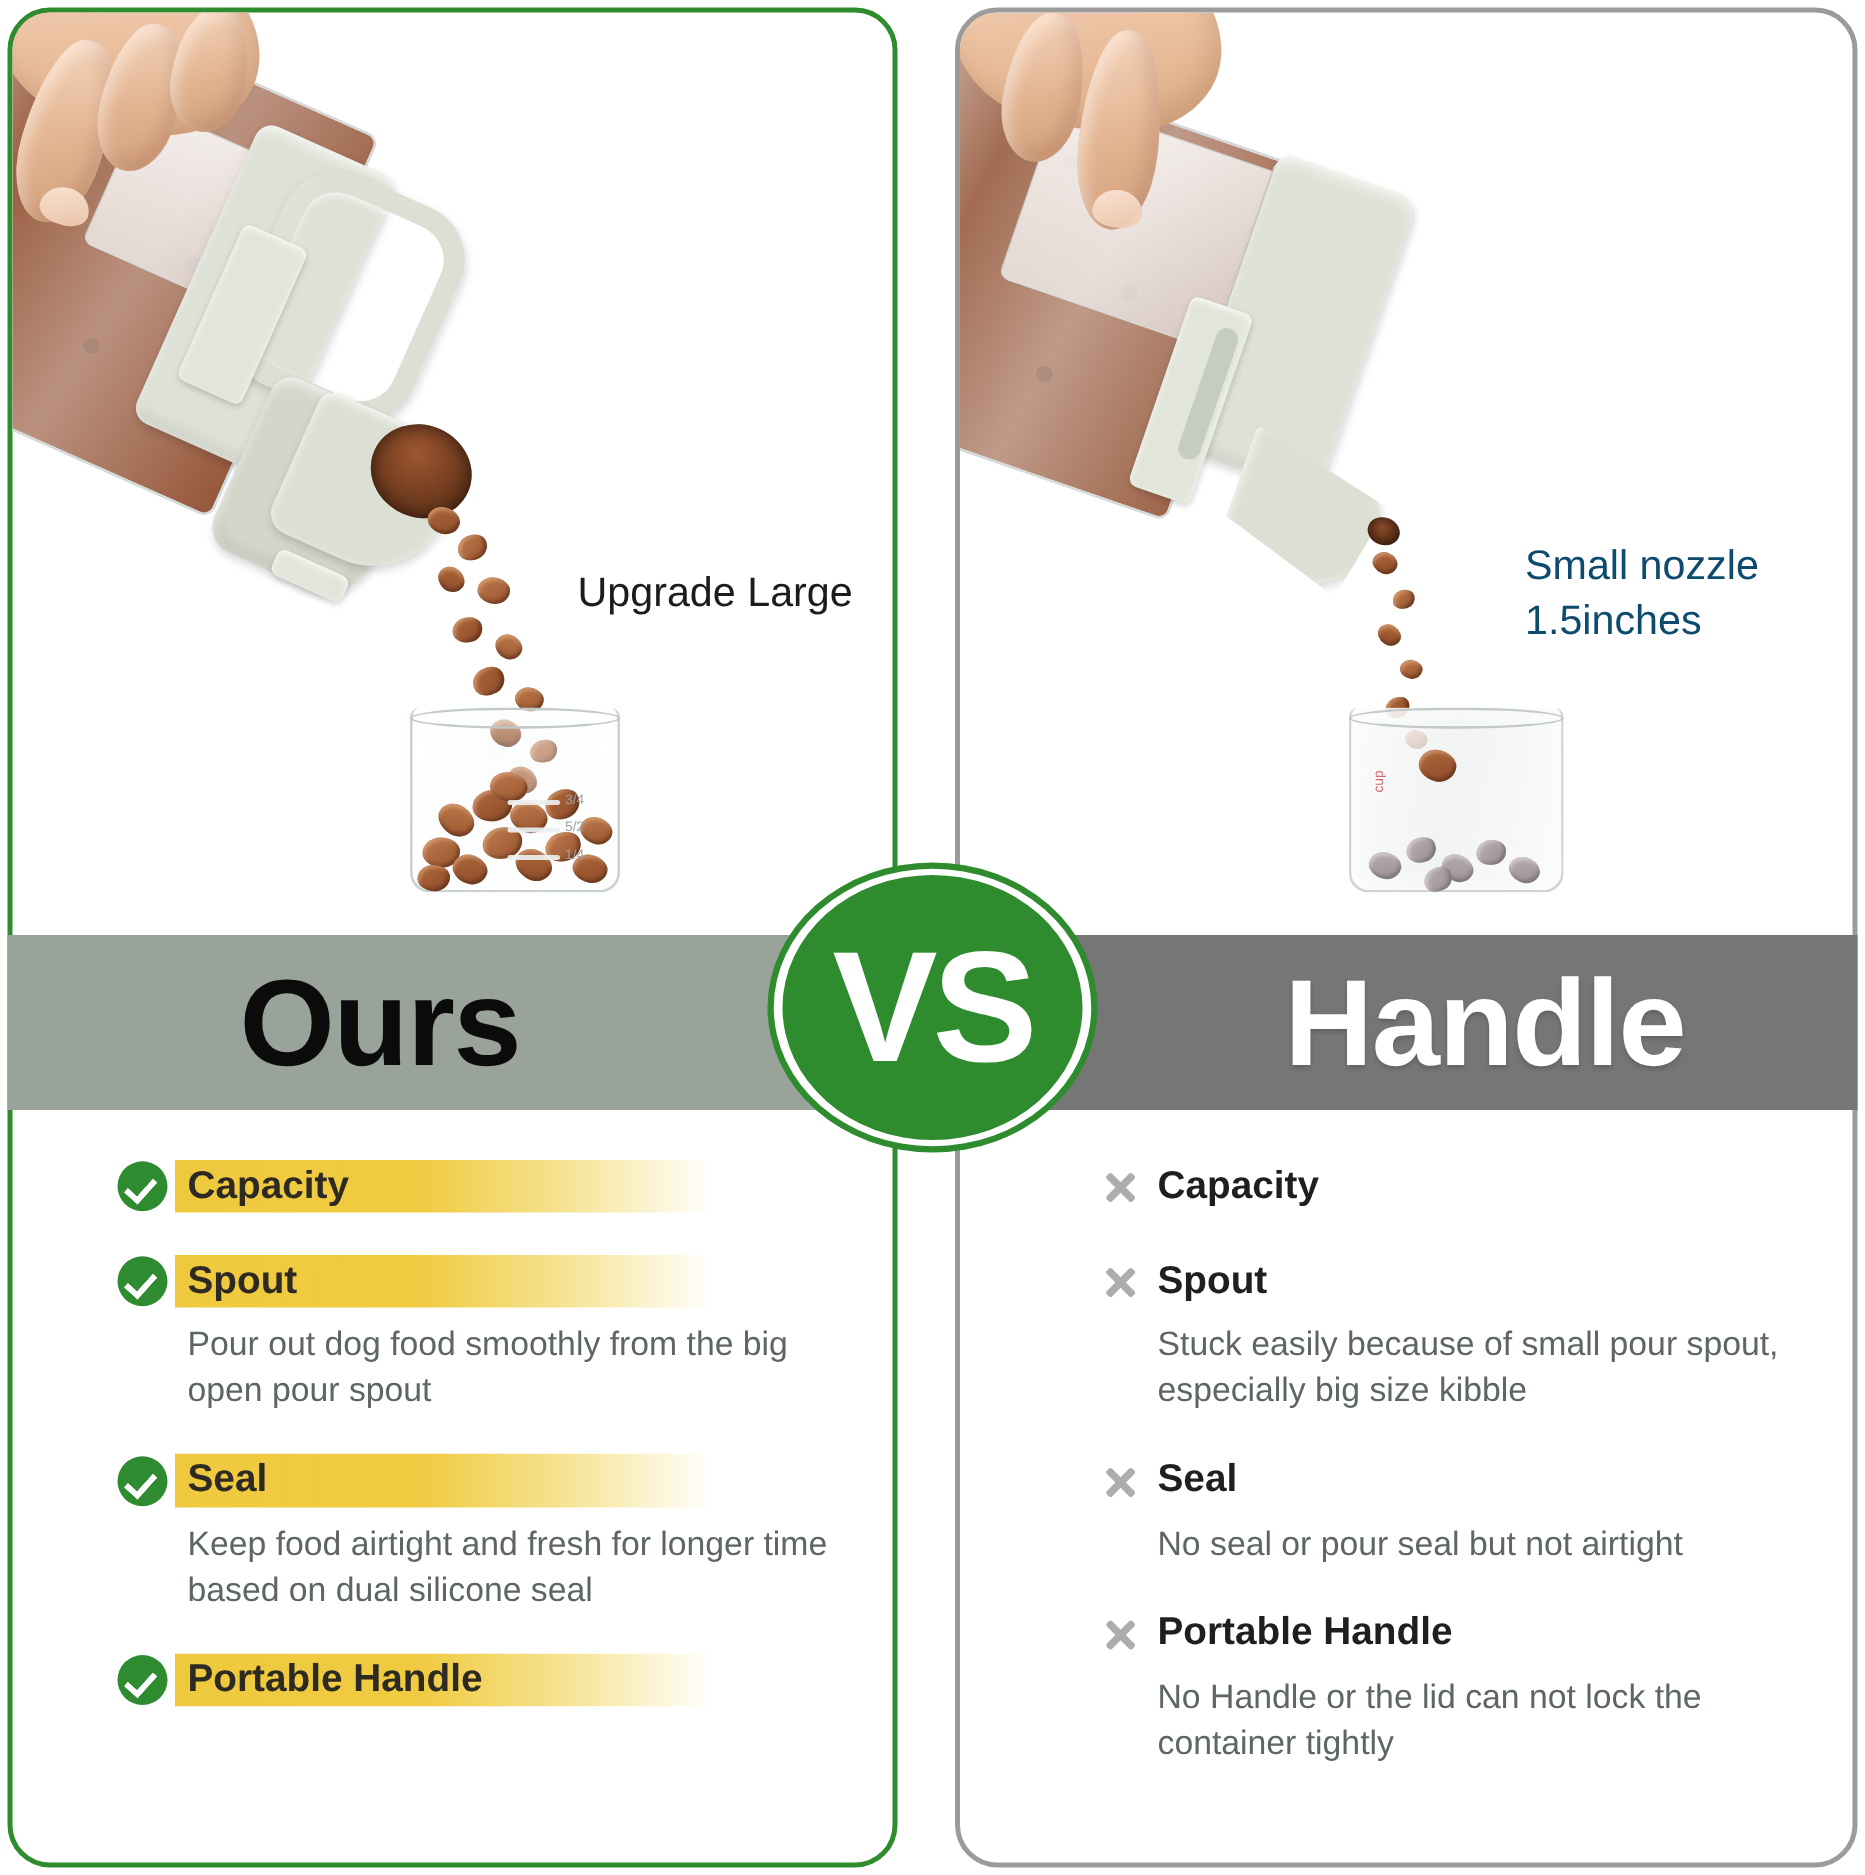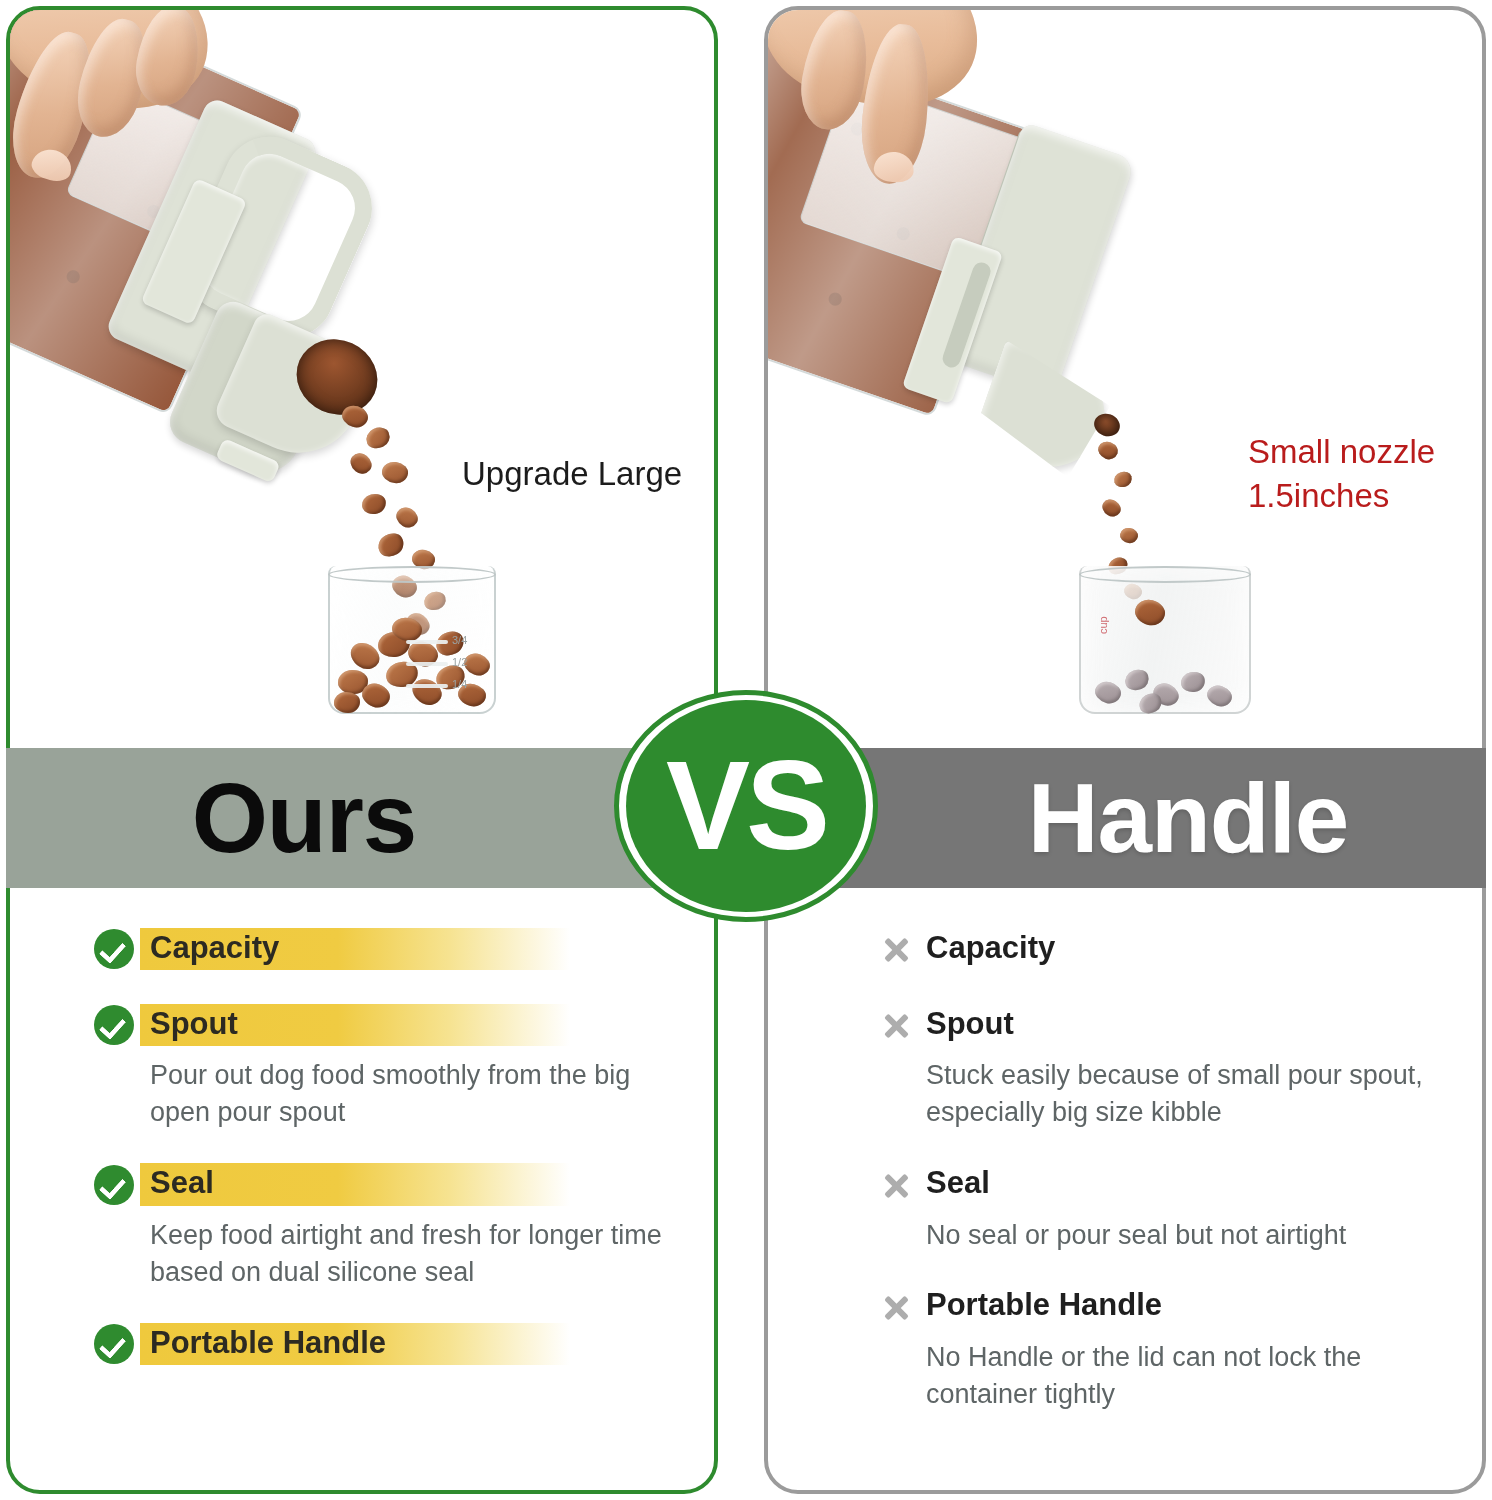--- a/index.html
+++ b/index.html
@@ -254,21 +254,21 @@
         <div class="bit-l bit" style="left:76px;top:24px;width:30px;height:24px;transform:rotate(18deg);"></div>
         <div class="bit" style="left:104px;top:14px;width:28px;height:23px;transform:rotate(-26deg);"></div>
         <div class="bit-l bit" style="left:60px;top:0px;width:30px;height:23px;transform:rotate(10deg);"></div>
         <div class="bit" style="left:2px;top:74px;width:26px;height:21px;"></div>
         <div class="bit-l bit" style="left:132px;top:36px;width:26px;height:21px;transform:rotate(22deg);"></div>
       </div>
       <div class="cup-mark" style="left:78px;top:74px;width:42px;"></div>
       <div class="cup-mark" style="left:78px;top:96px;width:42px;"></div>
       <div class="cup-mark" style="left:78px;top:118px;width:42px;"></div>
       <span class="cup-mark-lbl" style="left:124px;top:68px;">3/4</span>
-      <span class="cup-mark-lbl" style="left:124px;top:90px;">1/2</span>
+      <span class="cup-mark-lbl" style="left:124px;top:90px;">5/2</span>
       <span class="cup-mark-lbl" style="left:124px;top:112px;">1/4</span>
       <div class="cup-rim"></div>
     </div>
 
     <div style="position:absolute;left:452px;top:442px;font-size:33px;color:#1C1C1C;line-height:1.33;">
       <div>Upgrade Large</div>
     </div>
   </div>
 
   <div class="feat-list ours" id="list-ours">
@@ -360,21 +360,21 @@
         <div class="bit-gray" style="position:absolute;left:70px;top:30px;width:26px;height:21px;border-radius:48% 52% 46% 54%/52% 46% 54% 48%;transform:rotate(28deg);"></div>
         <div class="bit-gray" style="position:absolute;left:98px;top:18px;width:24px;height:20px;border-radius:48% 52% 46% 54%/52% 46% 54% 48%;transform:rotate(-10deg);"></div>
         <div class="bit-gray" style="position:absolute;left:124px;top:32px;width:25px;height:20px;border-radius:48% 52% 46% 54%/52% 46% 54% 48%;transform:rotate(20deg);"></div>
         <div class="bit-gray" style="position:absolute;left:56px;top:40px;width:23px;height:19px;border-radius:48% 52% 46% 54%/52% 46% 54% 48%;transform:rotate(-30deg);"></div>
       </div>
       <div class="bit" style="position:absolute;left:56px;top:34px;width:30px;height:25px;transform:rotate(14deg);"></div>
       <span class="cup-red" style="left:18px;top:68px;transform:rotate(-90deg);transform-origin:left top;">cup</span>
       <div class="cup-rim"></div>
     </div>
 
-    <div style="position:absolute;left:480px;top:420px;font-size:33px;color:#b91c1c;line-height:1.33;">
+    <div style="position:absolute;left:452px;top:420px;font-size:33px;color:#0c4a6e;line-height:1.33;">
       <div>Small nozzle</div>
       <div>1.5inches</div>
     </div>
   </div>
 
   <div class="feat-list others" id="list-others" style="left:108px;width:560px;">
 
     <div class="feat">
       <div class="feat-head">
         <div class="mark">

